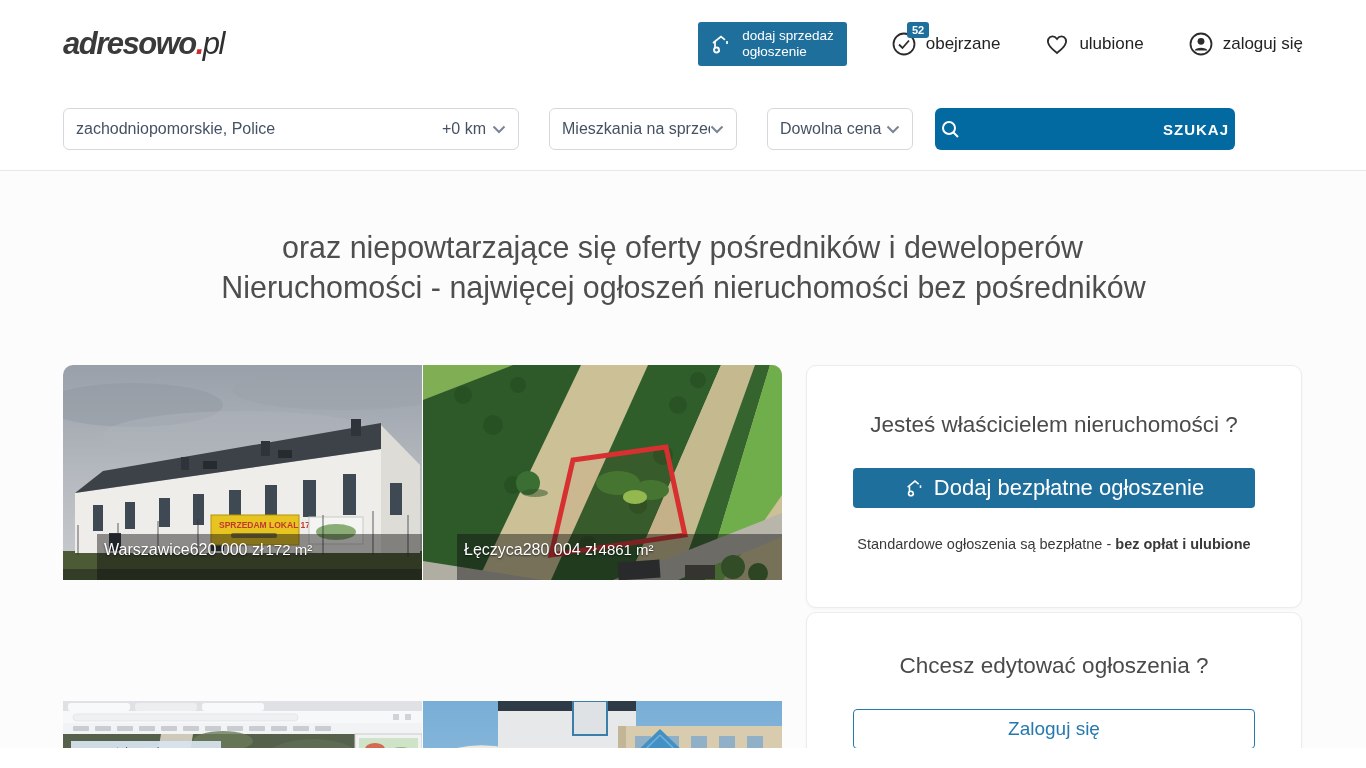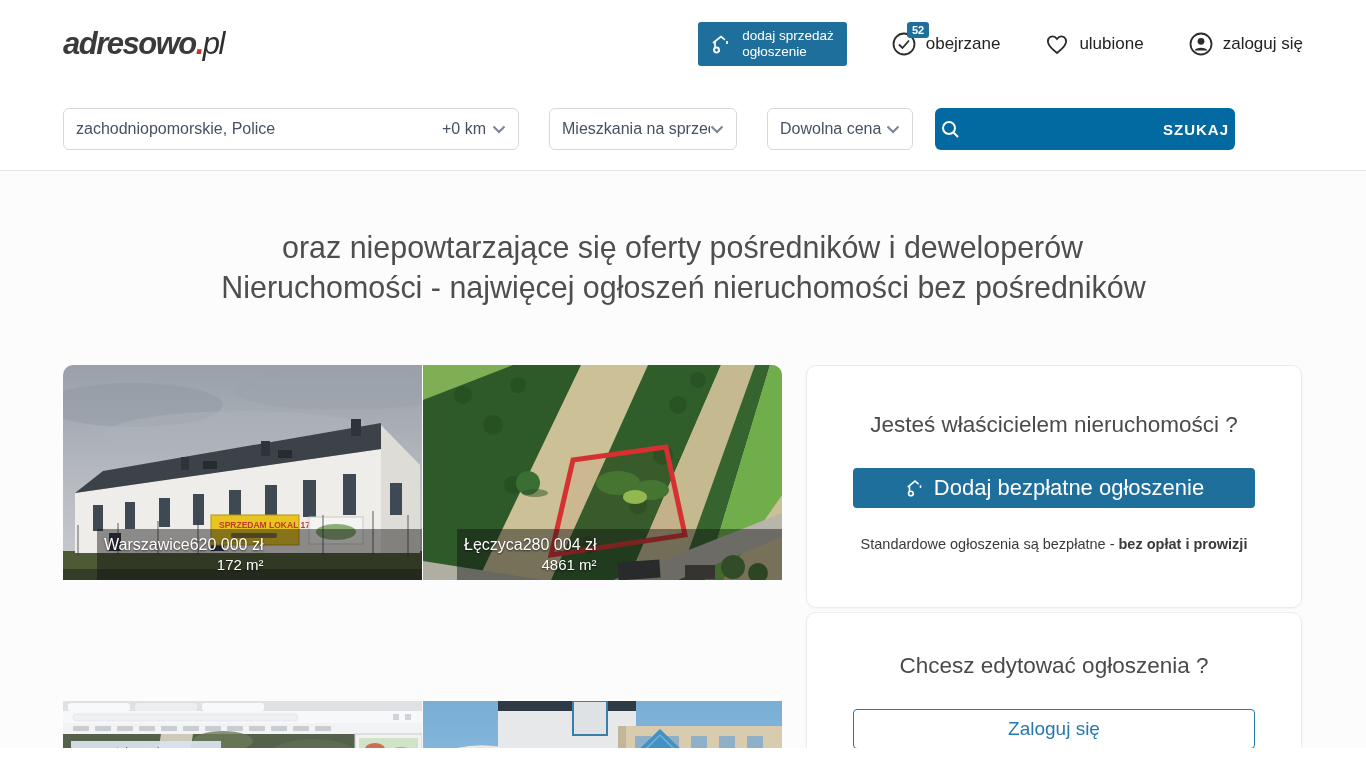--- a/index.html
+++ b/index.html
@@ -74,21 +74,21 @@
   figure.listing { margin:0; position:relative; width:359px; height:215px; overflow:hidden; cursor:pointer; }
   figure.listing:nth-child(1){ border-top-left-radius:10px; }
   figure.listing:nth-child(2){ border-top-right-radius:10px; }
   figure.listing svg { display:block; width:100%; height:100%; }
   figcaption.cap {
     position:absolute; left:0; right:0; bottom:0; min-height:46px;
     background:rgba(18,18,18,.45); color:#fff;
     display:flex; justify-content:flex-start; align-items:flex-start;
     padding:7px 7px; font-size:16px; text-shadow:0 1px 2px rgba(0,0,0,.65);margin-left:34px;
   }
-  .cap-right { text-align:right; display:flex; flex-direction:column; gap:2px; }
+  .cap-right { text-align:right; display:flex; flex-direction:row; gap:2px; }
   .cap-area { font-size:15px; }
 
   
   aside.sidebar { width:496px; margin-left:24px; display:flex; flex-direction:column; gap:4px; }
   .side-card {
     background:#fff; border:1px solid #ececec; border-radius:10px;
     box-shadow:0 1px 3px rgba(0,0,0,.04); text-align:center; padding:46px 46px 40px;
   }
   .side-card.second { padding-top:40px; height:420px; }
   .side-heading { font-size:22.5px; font-weight:400; color:#4a4a4a; margin:0 0 30px; }
@@ -514,21 +514,21 @@
               <path d="M4 11 L12 4.5 L16 7.8"></path>
                 <path d="M6 10 V19 H11"></path>
                 <path d="M18 9 V12"></path>
               <circle cx="7.5" cy="18" r="3.4" fill="#fff" stroke="none"></circle>
               <path d="M7.5 16.4 V19.6 M5.9 18 H9.1" stroke="#1f6f9d" stroke-width="1.6"></path>
             </svg>
           </span>
           <span>Dodaj bezpłatne ogłoszenie</span>
         </button>
         <p class="side-note">
-          <span>Standardowe ogłoszenia są bezpłatne - </span><b>bez opłat i prowizji</b>
+          <span>Standardowe ogłoszenia są bezpłatne - </span><b>bez opłat i ulubione</b>
         </p>
       </div>
       <div class="side-card second">
         <h2 class="side-heading">Chcesz edytować ogłoszenia ?</h2>
         <button class="btn-outline">Zaloguj się</button>
         
       </div>
     </aside>
   </div>
 </div>

